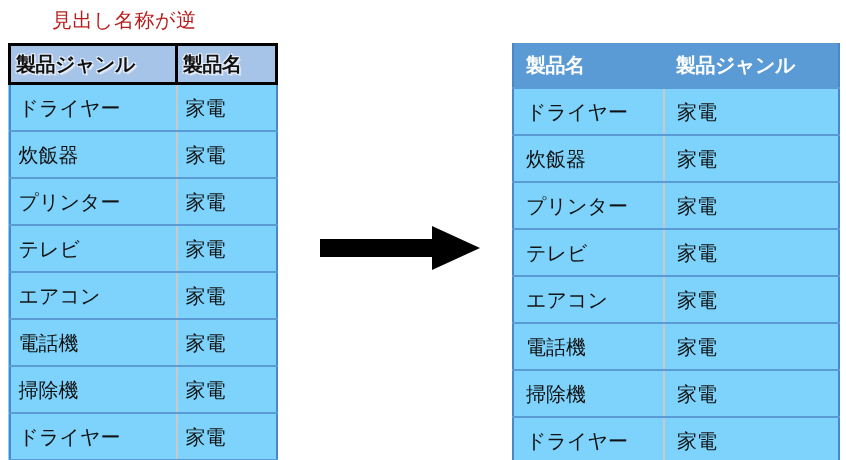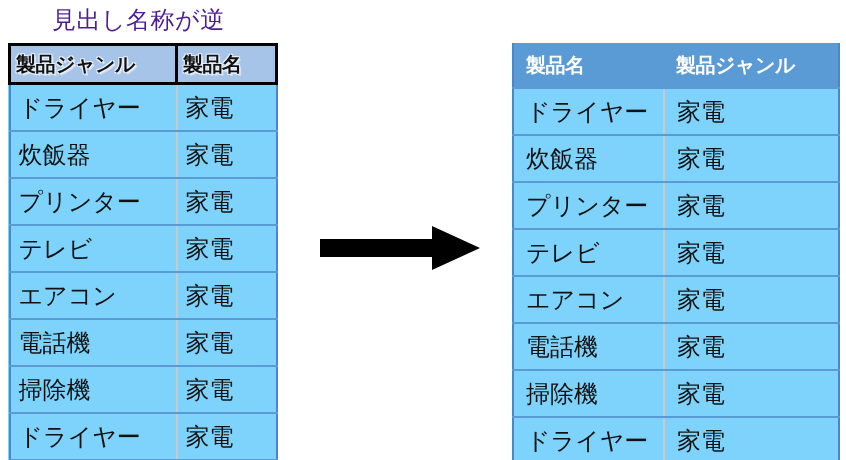--- a/index.html
+++ b/index.html
@@ -19,42 +19,42 @@
     position: relative;
     width: 846px;
     height: 460px;
   }
 
   
   .caption {
     position: absolute;
     left: 52px;
     top: 6px;
-    font-size: 24px;
+    font-size: 20px;
     line-height: 28px;
-    color: #4c1d95;
+    color: #b91c1c;
     white-space: nowrap;
     letter-spacing: 0.5px;
   }
 
   
   .table-wrap {
     position: absolute;
     box-sizing: border-box;
   }
   .tbl {
     border-collapse: collapse;
     table-layout: fixed;
     width: 100%;
     background: #7dd3fc;
   }
   .tbl td, .tbl th {
     padding: 0 8px;
     font-weight: normal;
-    font-size: 24px;
+    font-size: 20px;
     line-height: 1;
     height: 45px;
     vertical-align: middle;
     text-align: left;
     color: #111111;
     white-space: nowrap;
     overflow: hidden;
   }
 
   

